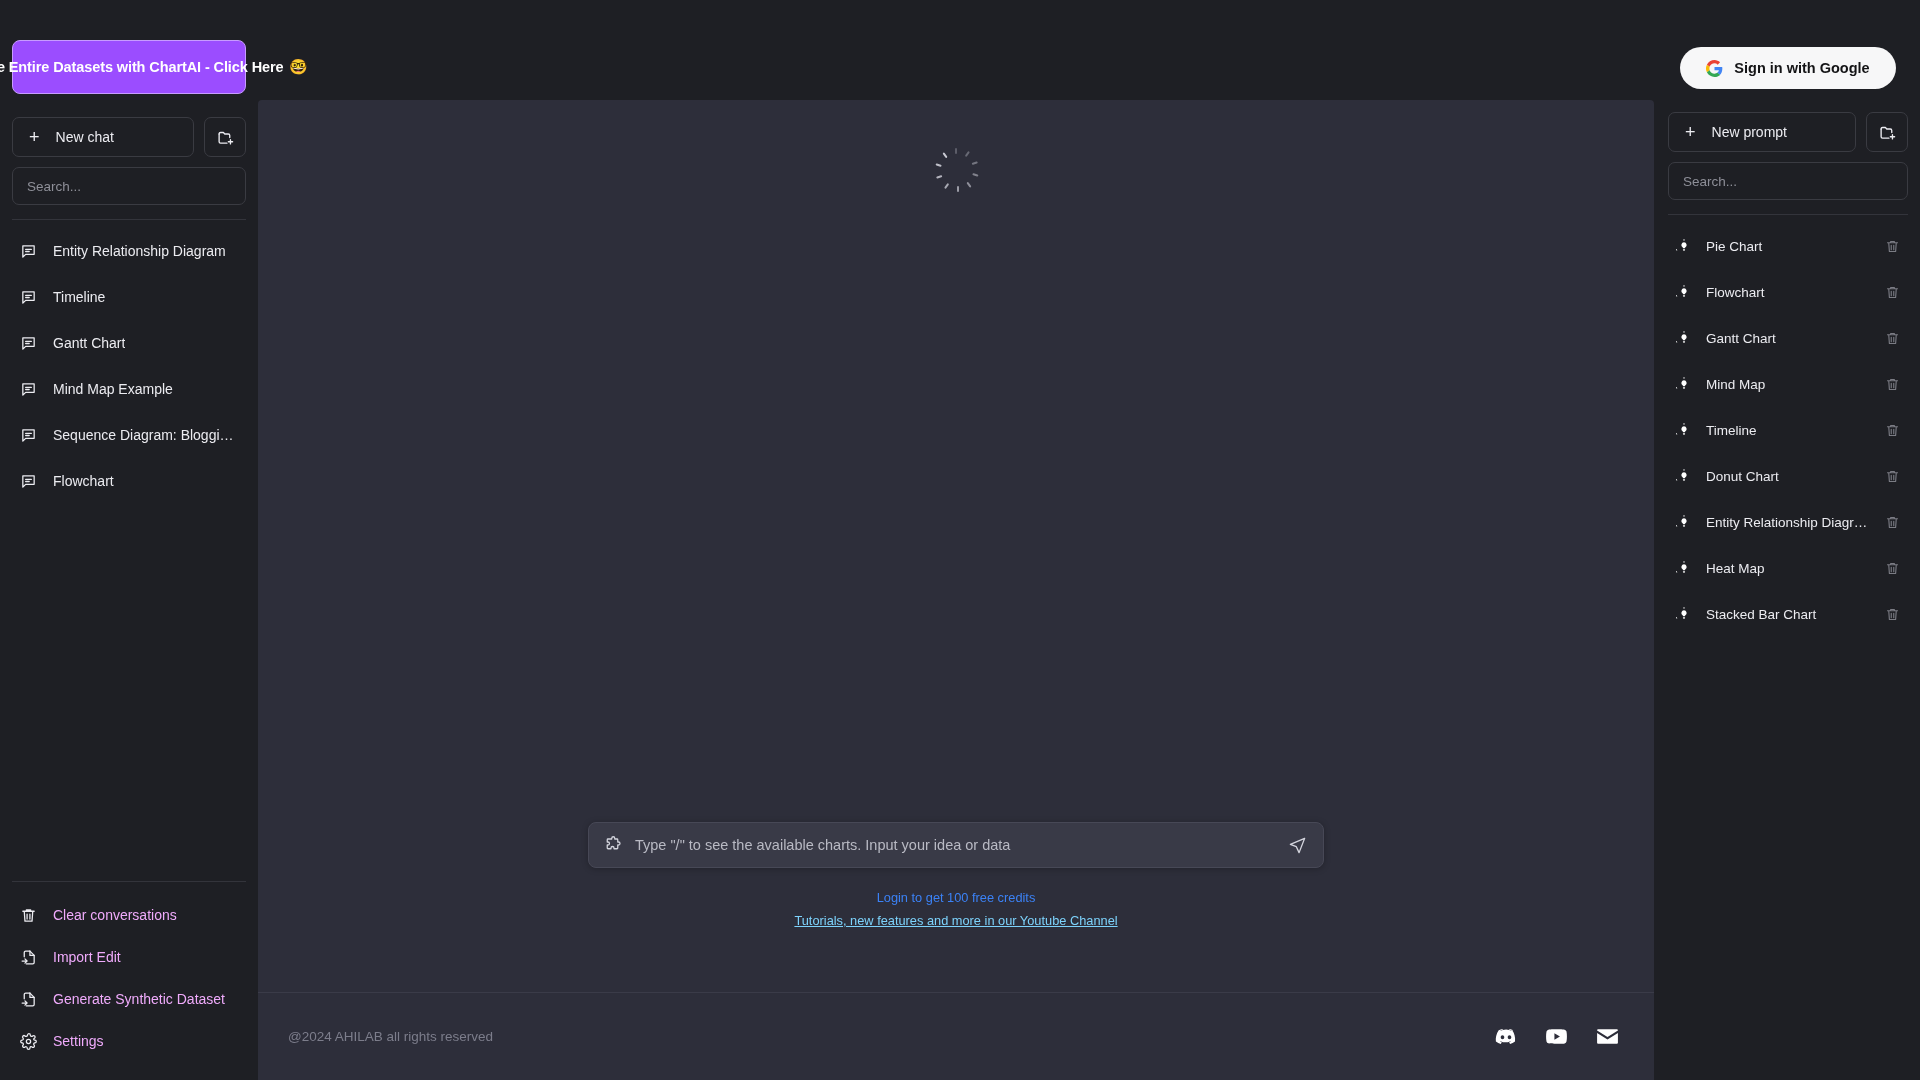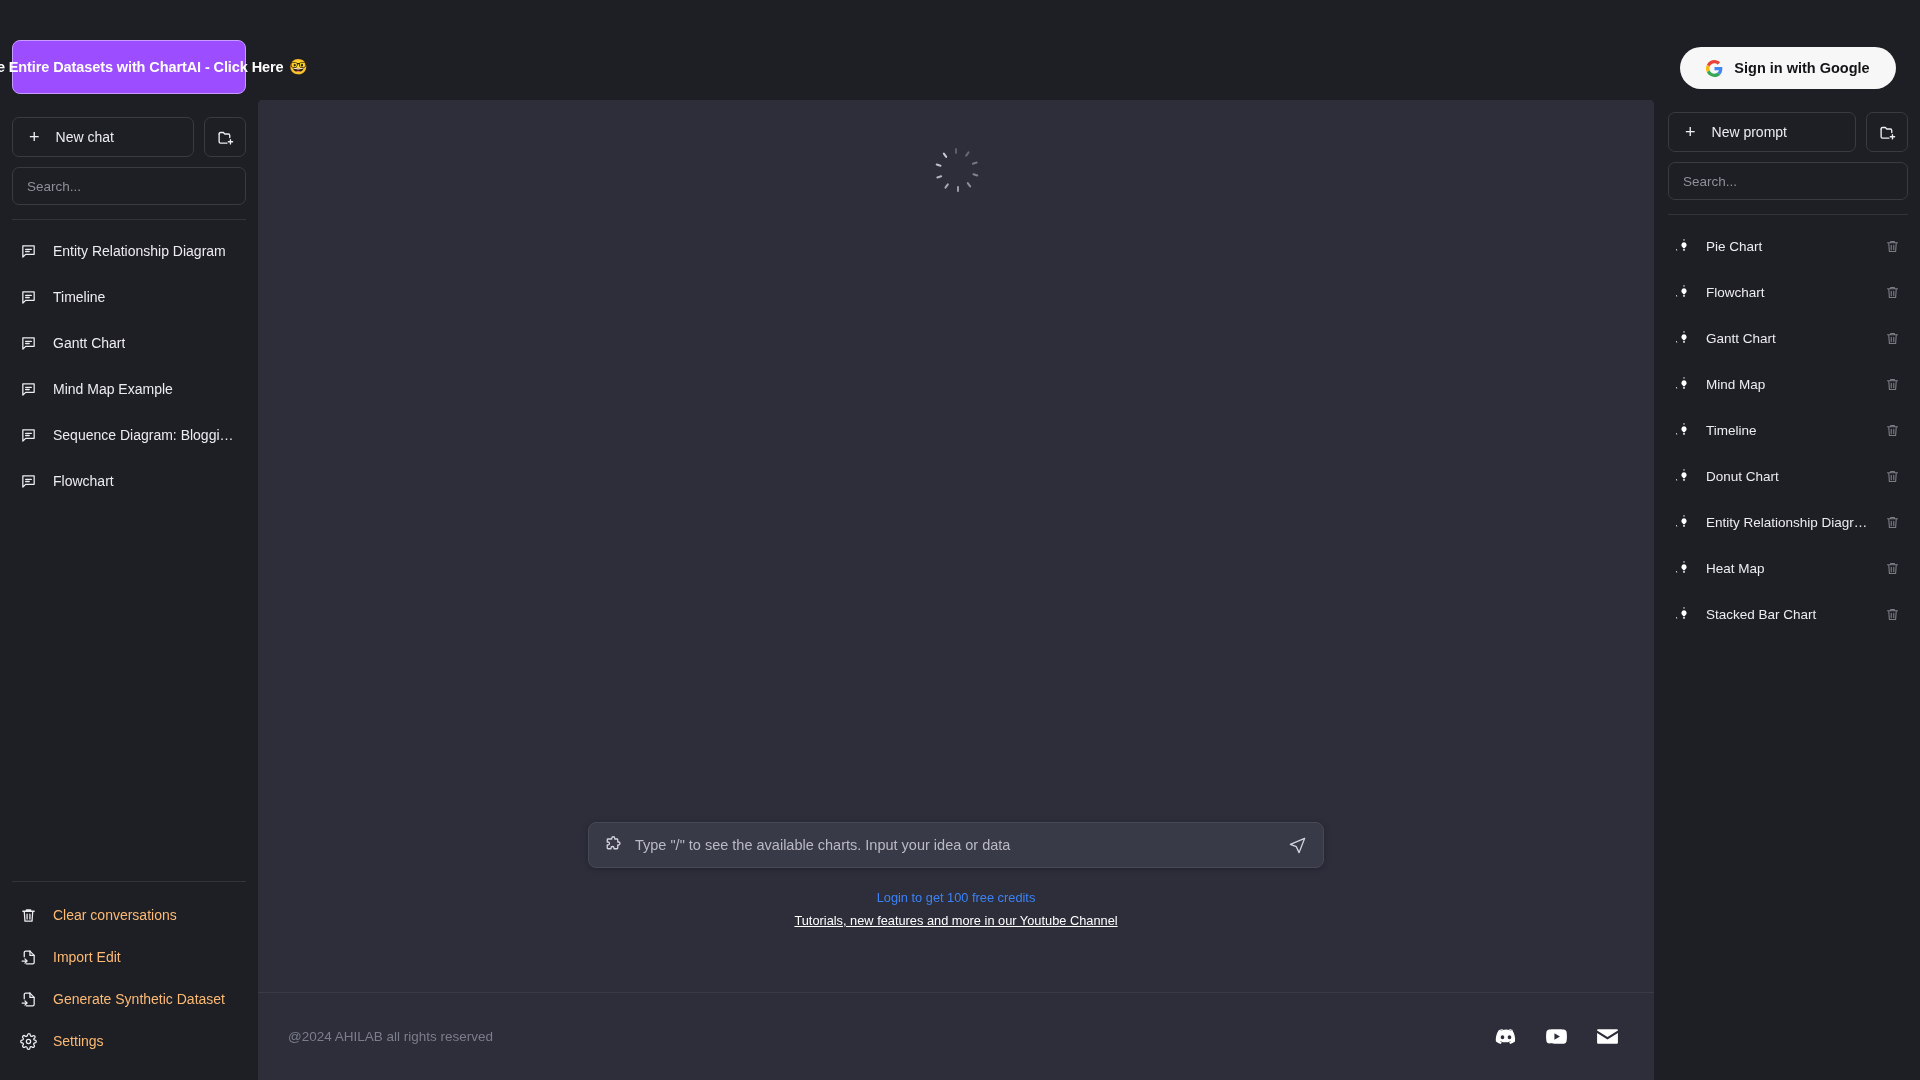--- a/index.html
+++ b/index.html
@@ -82,21 +82,21 @@
   }
   .chat-item .label {
     overflow: hidden; text-overflow: ellipsis; white-space: nowrap;
   }
 
   .sidebar-bottom { padding-bottom: 18px; }
   .sb-divider { height: 1px; background: #33343b; margin-bottom: 12px; }
   .sb-item {
     display: flex; align-items: center; gap: 16px;
     height: 42px; padding: 0 8px;
-    color: #fdba74; font-size: 14px;
+    color: #f0abfc; font-size: 14px;
     cursor: pointer; border-radius: 6px;
   }
 
   
   .main-wrap {
     flex: 1; height: 1080px;
     background: #1e1f24;
     display: flex; flex-direction: column;
     position: relative;
     padding-top: 100px;
@@ -141,21 +141,21 @@
     color: #ececf1; font-size: 14.5px; margin-left: 12px;
     font-family: "Liberation Sans", sans-serif;
   }
   .composer input::placeholder { color: #b9bac4; }
   .send-btn { cursor: pointer; display: flex; align-items: center; }
 
   .credits-line {
     margin-top: 22px; color: #3b82f6; font-size: 12.8px;
   }
   .tutorial-link {
-    margin-top: 8px; color: #ffffff; font-size: 12.8px;
+    margin-top: 8px; color: #7dd3fc; font-size: 12.8px;
     text-decoration: underline; cursor: pointer;
   }
 
   .footer-bar {
     height: 88px; background: #2d2e3a;
     display: flex; align-items: center;
     padding: 0 34px 0 30px;
     margin-right: 2px;
     border-top: 1px solid #3a3b48;
   }

